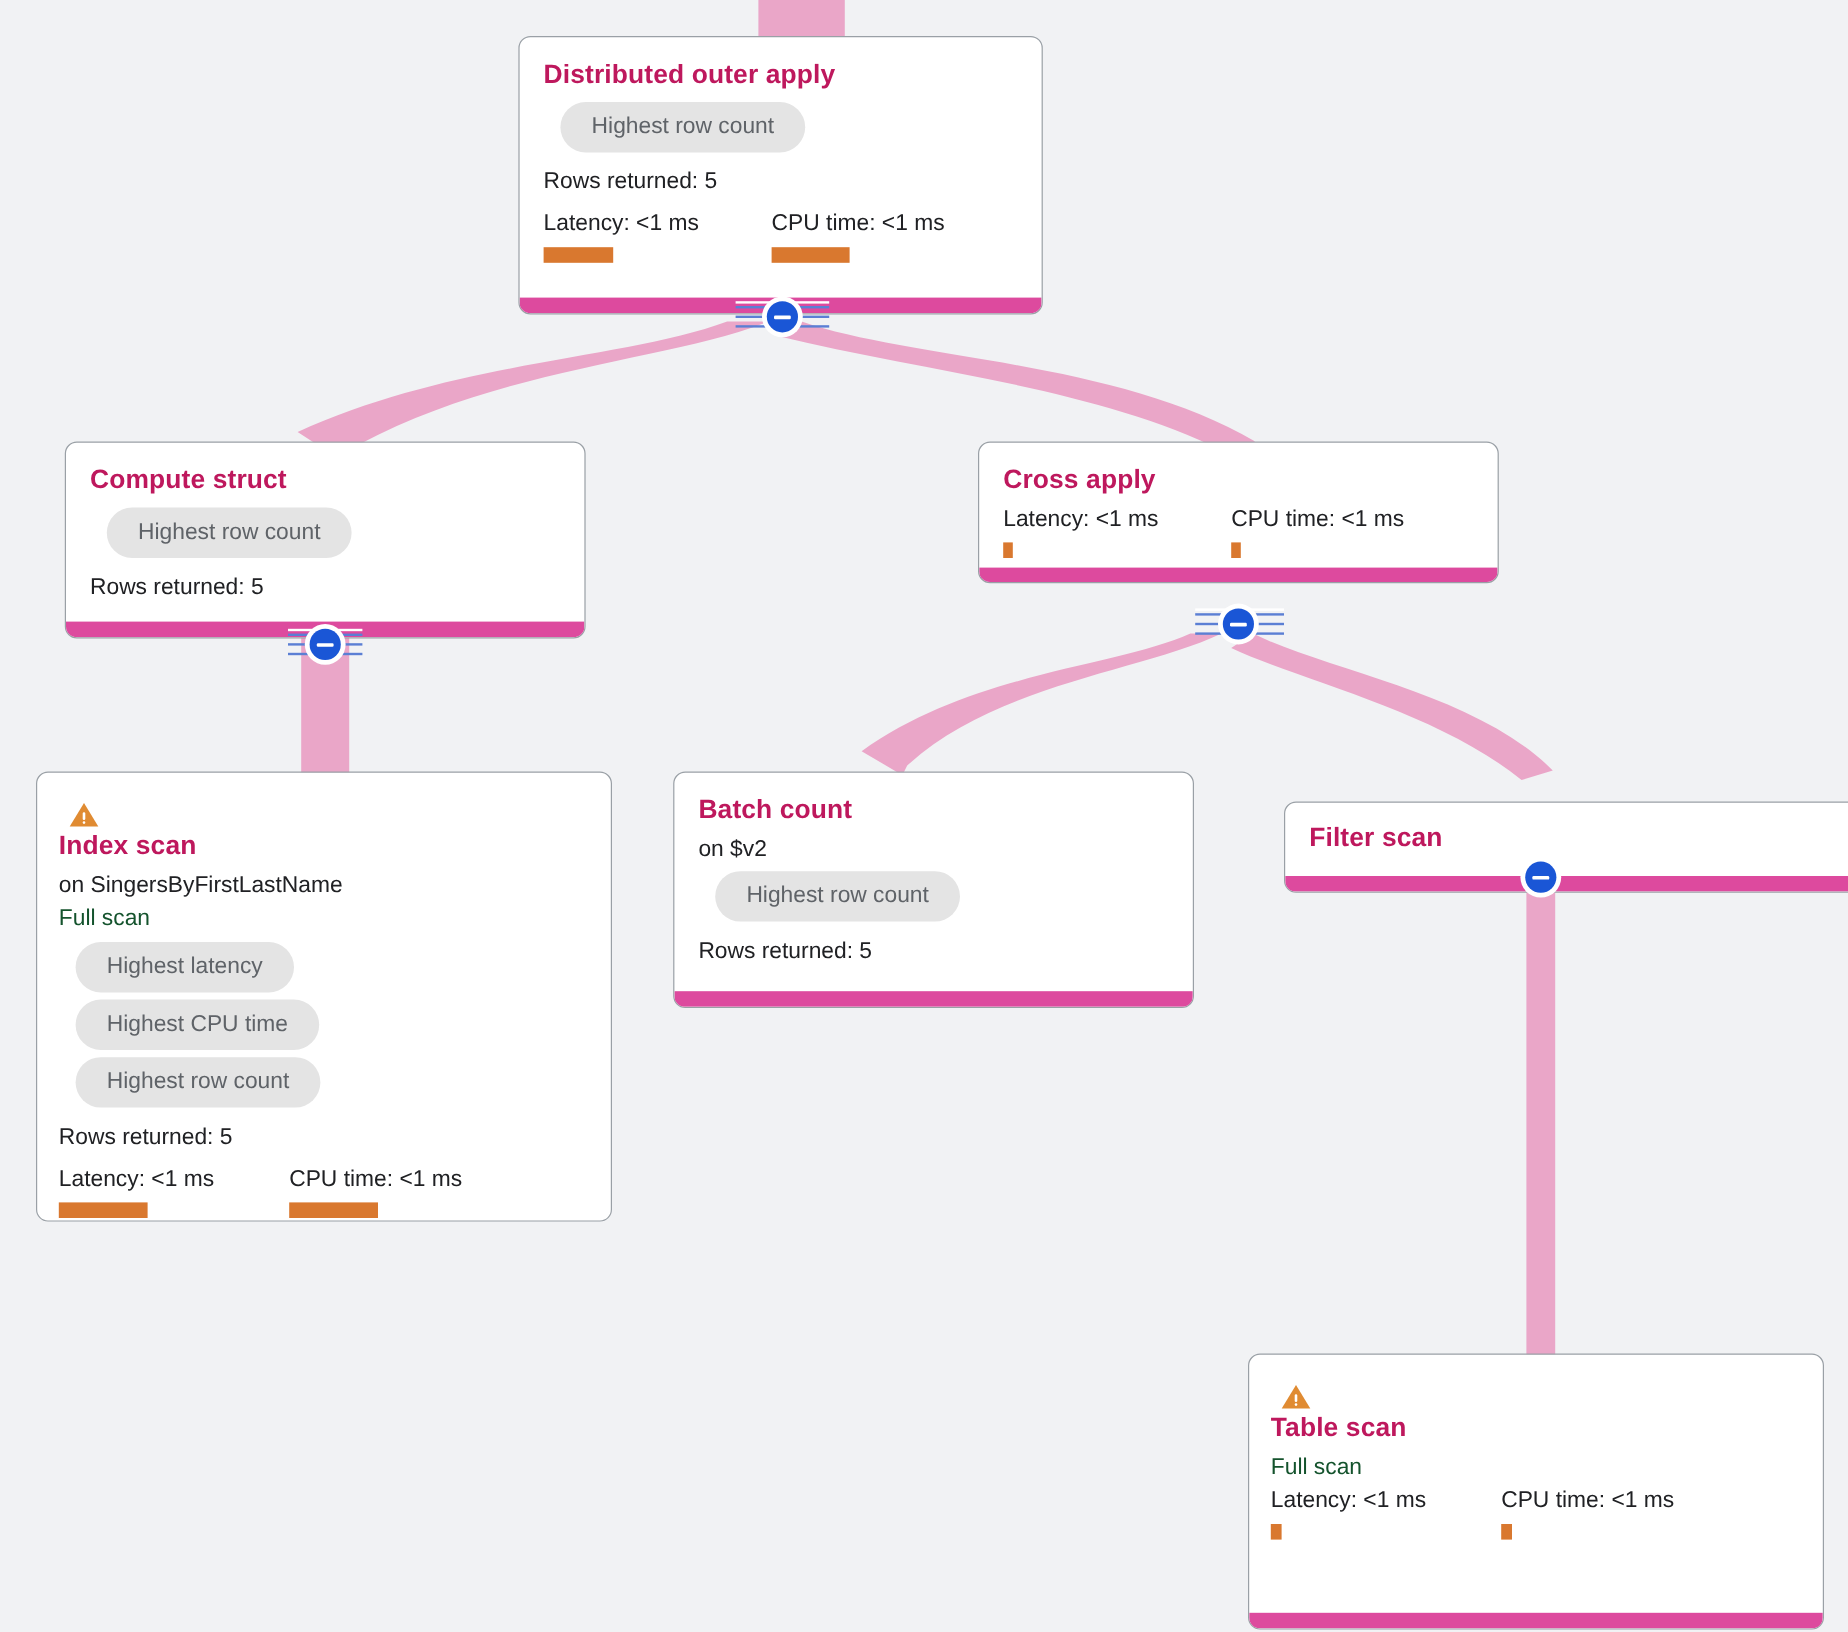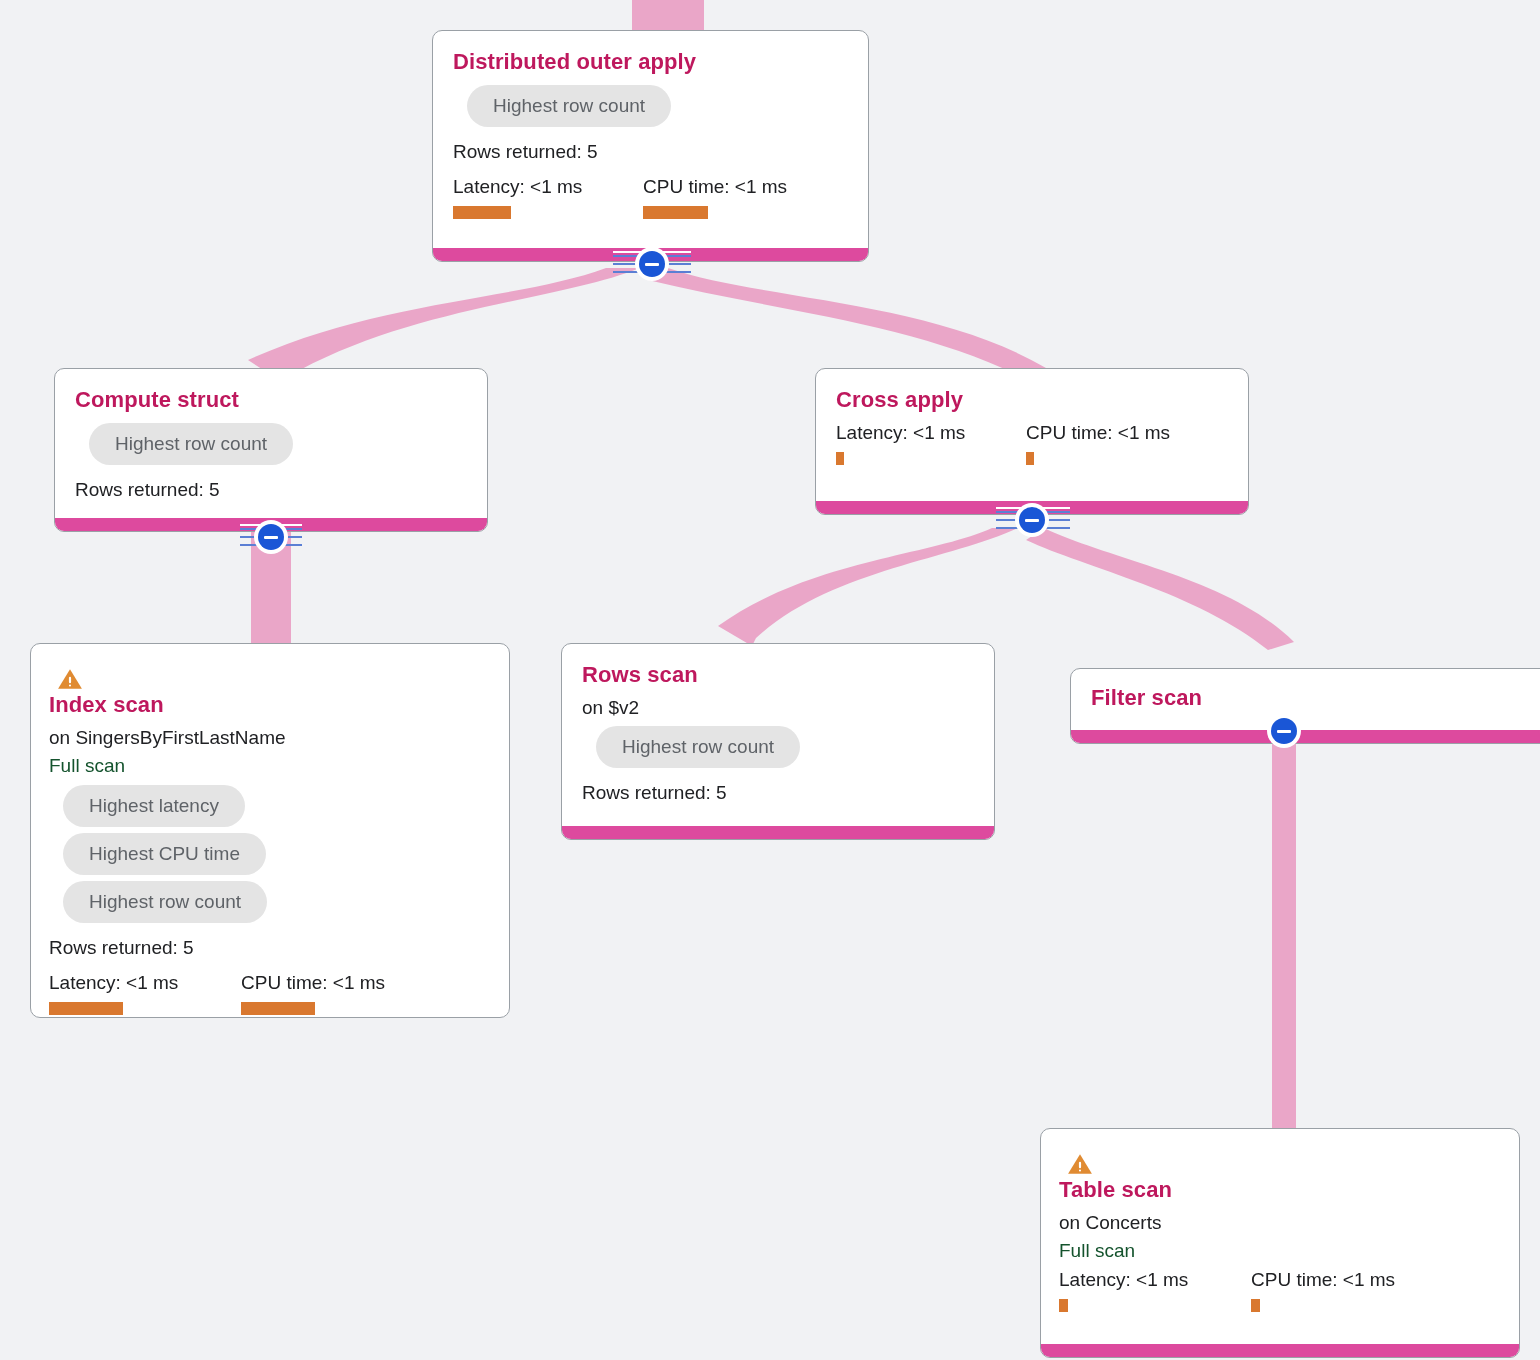--- a/index.html
+++ b/index.html
@@ -272,21 +272,21 @@
       <span class="l1"></span>
       <span class="l2"></span>
       <span class="l3"></span>
   </div>
   <div class="collapse-toggle" style="left:254px; top:520px;">
     <span class="ring"></span>
     <span class="dot"></span>
     <span class="minus"></span>
   </div>
 
-  <div class="node" style="left:815px; top:368px; width:434px; height:147px;">
+  <div class="node" style="left:815px; top:368px; width:434px; height:118px;">
     <div class="node-body">
       <div class="node-content">
         <div class="node-title">Cross apply</div>
         <div class="metrics" style="margin-top:4px;">
           <div class="metric" style="width:190px;">
             <span class="metric-label">Latency: &lt;1 ms</span>
             <span class="metric-bar" style="width:8px;"></span>
           </div>
           <div class="metric">
             <span class="metric-label">CPU time: &lt;1 ms</span>
@@ -339,21 +339,21 @@
           </div>
         </div>
       </div>
     </div>
     <div class="node-footer"></div>
   </div>
 
   <div class="node" style="left:561px; top:643px; width:434px; height:197px;">
     <div class="node-body">
       <div class="node-content">
-        <div class="node-title">Rows scan</div>
+        <div class="node-title">Batch count</div>
         <div class="node-sub">on $v2</div>
         <div class="badge-row">
           <span class="badge">Highest row count</span>
         </div>
         <div class="rows-line">Rows returned: 5</div>
       </div>
     </div>
     <div class="node-footer"></div>
   </div>
 
@@ -375,21 +375,20 @@
     <div class="node-body with-icon">
       <div class="warn-icon">
         <svg width="26" height="26" viewBox="0 0 24 24" aria-hidden="true">
           <path d="M12 3 L23 21 L1 21 Z" fill="#e08b32"></path>
           <rect x="11" y="10" width="2" height="6" rx="1" fill="#ffffff"></rect>
           <rect x="11" y="17" width="2" height="2" rx="1" fill="#ffffff"></rect>
         </svg>
       </div>
       <div class="node-content">
         <div class="node-title">Table scan</div>
-        <div class="node-sub">on Concerts</div>
         <div class="node-sub muted">Full scan</div>
         <div class="metrics" style="margin-top:4px;">
           <div class="metric" style="width:192px;">
             <span class="metric-label">Latency: &lt;1 ms</span>
             <span class="metric-bar" style="width:9px;"></span>
           </div>
           <div class="metric">
             <span class="metric-label">CPU time: &lt;1 ms</span>
             <span class="metric-bar" style="width:9px;"></span>
           </div>

